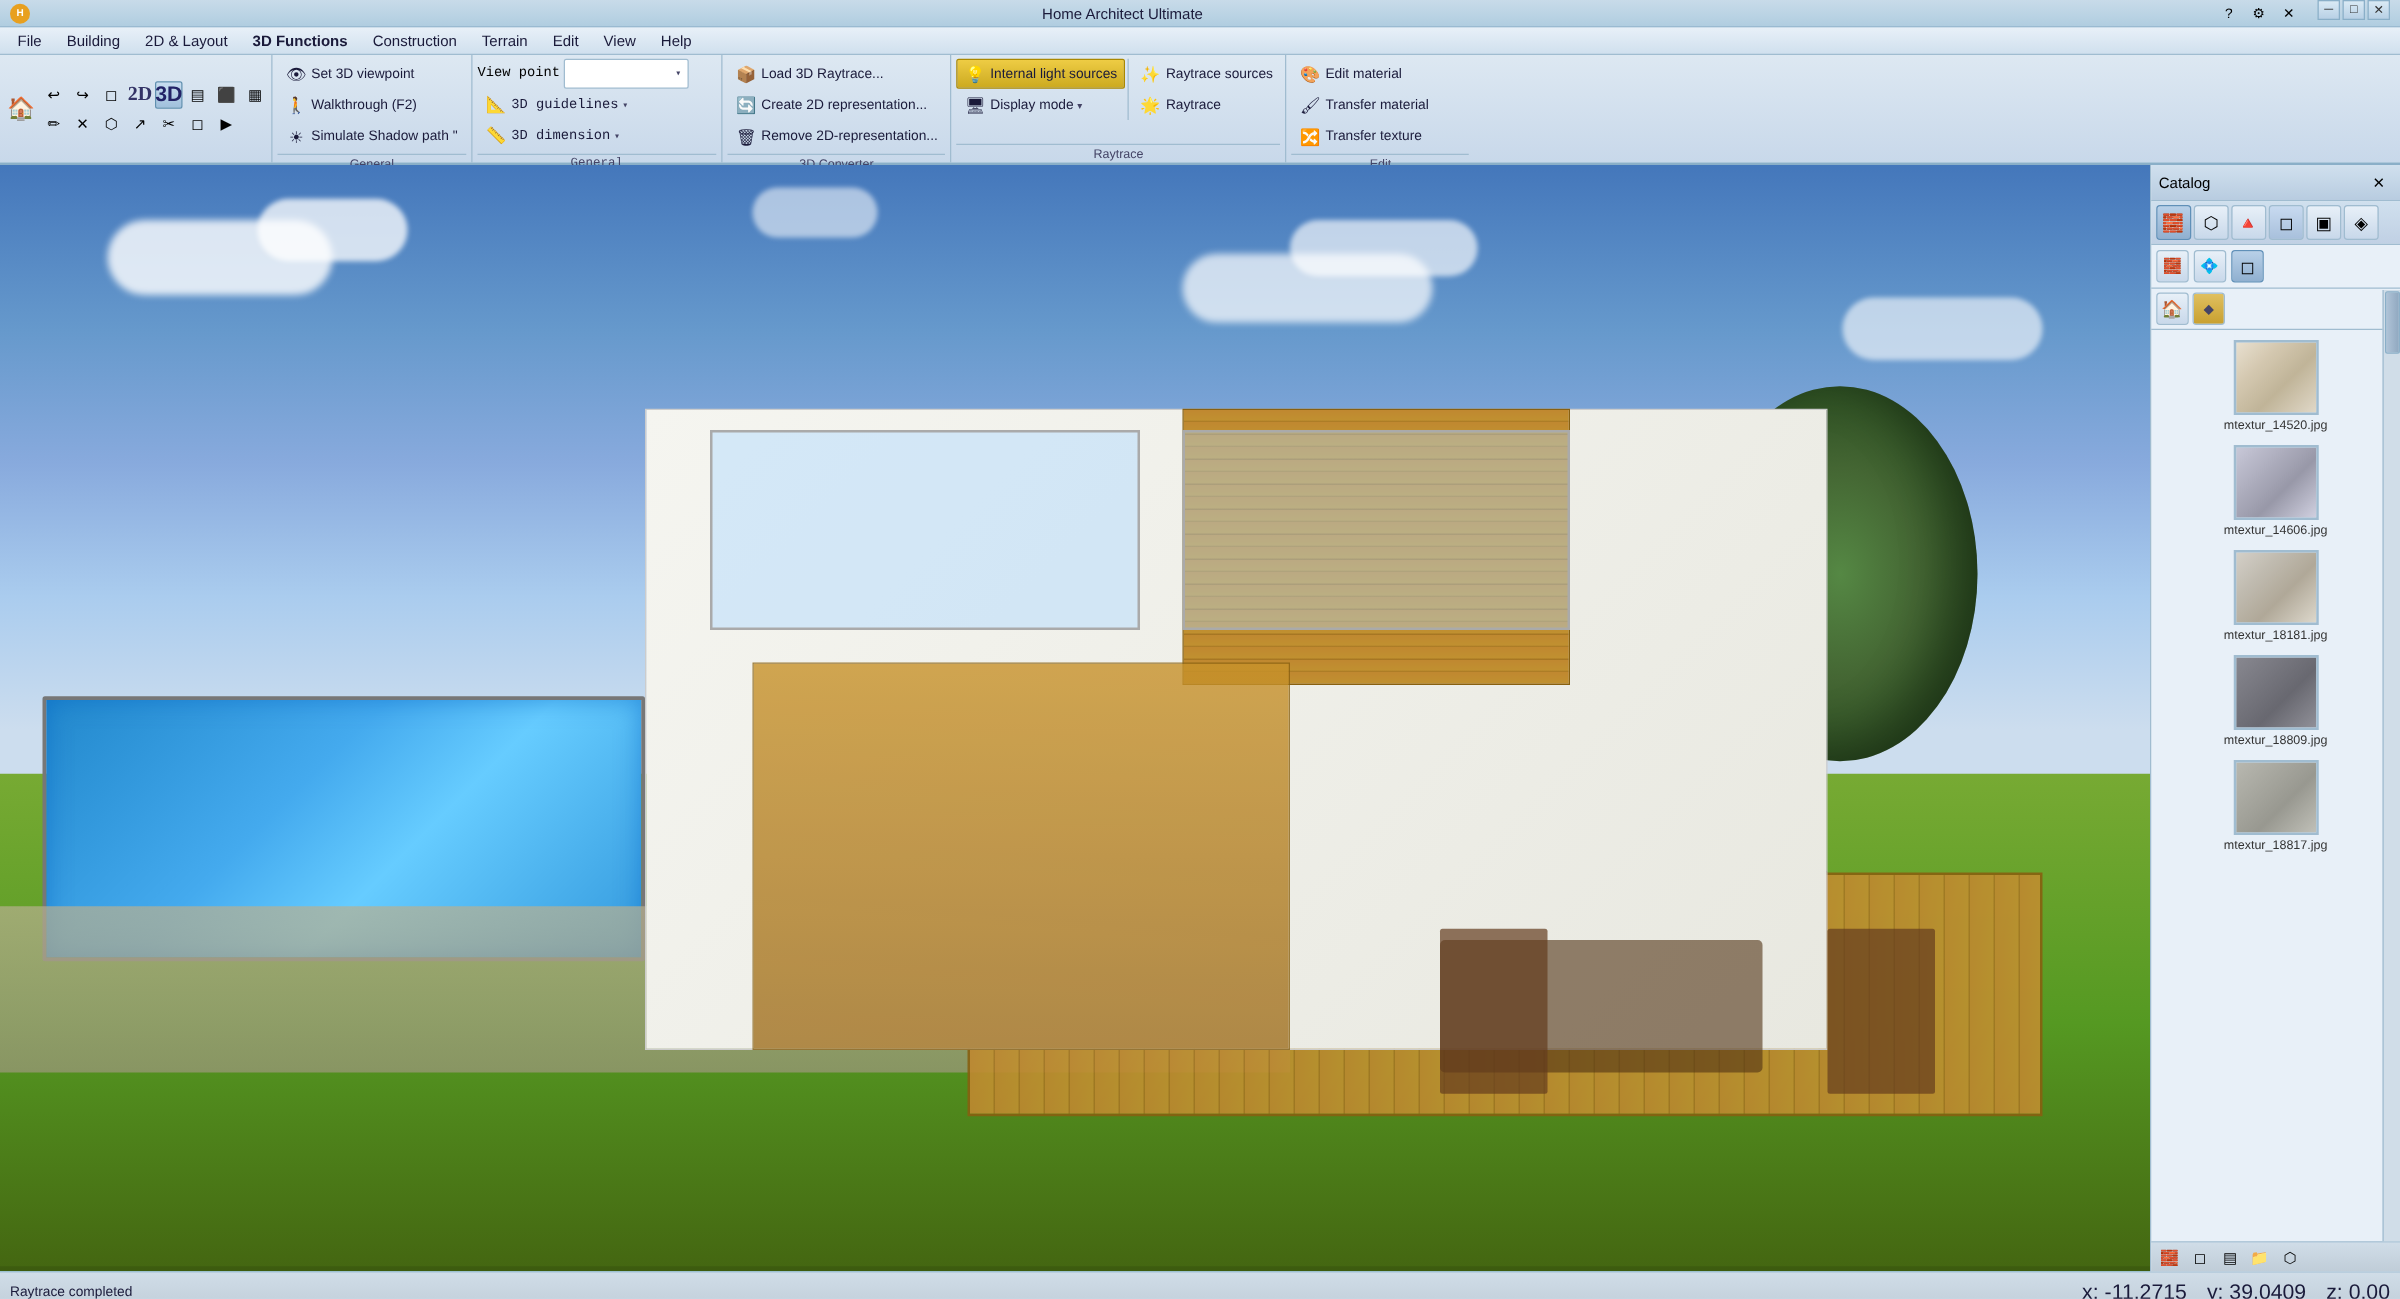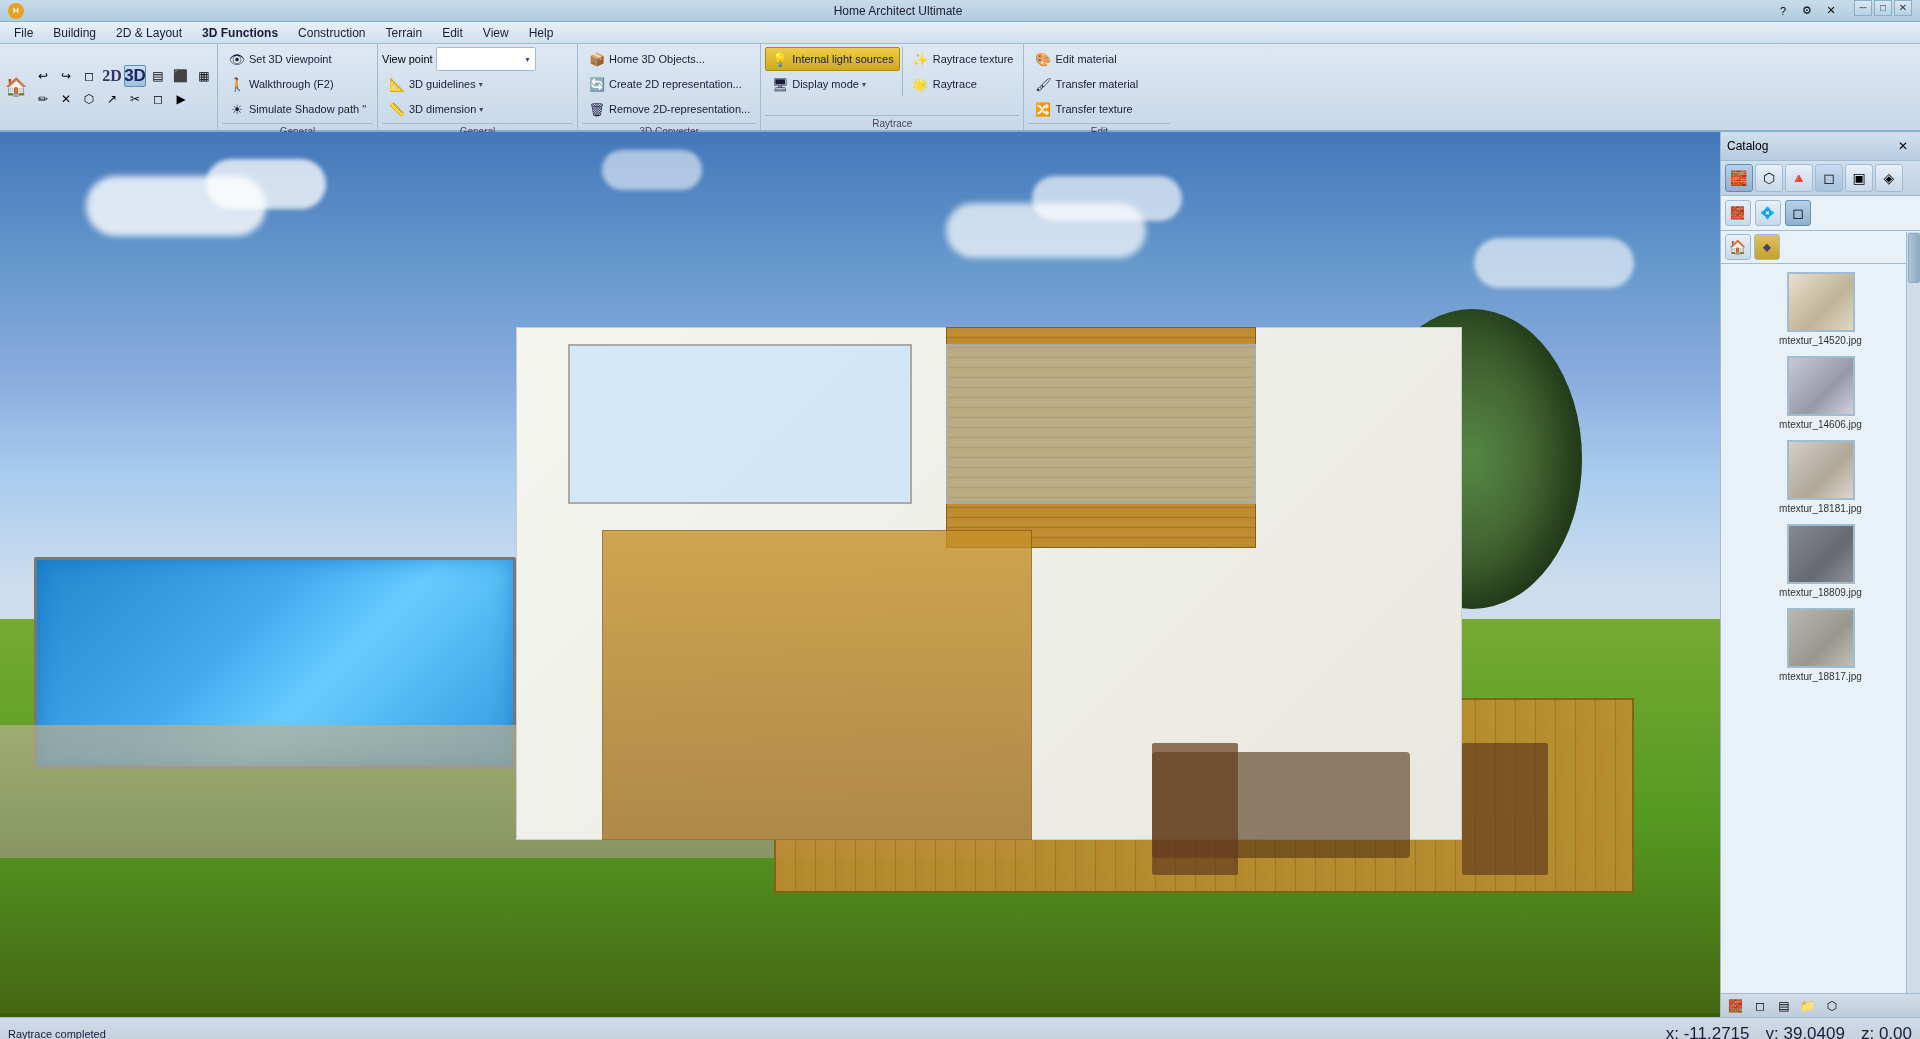--- a/index.html
+++ b/index.html
@@ -309,21 +309,21 @@
       <div class="tb-row">
         <div class="tbw">
           <div class="tbw-icon">☀</div>
           <span>Simulate Shadow path "</span>
         </div>
       </div>
     </div>
     <div class="tb-g-label">General</div>
   </div>
 
-  <div class="tb-g" style="min-width:200px;">
+  <div class="tb-g" style="min-width:200px;font-family:Liberation Mono, monospace;">
     <div class="tb-g-content">
       <div class="tb-row" style="gap:3px;">
         <span style="font-size:11px;">View point</span>
         <div class="tbw" style="border:1px solid #a0bcd0; background:white; min-width:100px;">
           <span style="flex:1; font-size:11px;"></span>
           <span class="arrow-down">▾</span>
         </div>
       </div>
       <div class="tb-row" style="gap:3px;">
         <div class="tbw">
@@ -341,21 +341,21 @@
       </div>
     </div>
     <div class="tb-g-label">General</div>
   </div>
 
   <div class="tb-g" style="min-width:180px;">
     <div class="tb-g-content">
       <div class="tb-row">
         <div class="tbw">
           <div class="tbw-icon">📦</div>
-          <span>Home 3D Objects...</span>
+          <span>Load 3D Raytrace...</span>
         </div>
       </div>
       <div class="tb-row">
         <div class="tbw">
           <div class="tbw-icon">🔄</div>
           <span>Create 2D representation...</span>
         </div>
       </div>
       <div class="tb-row">
         <div class="tbw">
@@ -382,21 +382,21 @@
               <div class="tbw-icon">🖥</div>
               <span>Display mode</span>
               <span class="arrow-down">▾</span>
             </div>
           </div>
         </div>
         <div style="display:flex; flex-direction:column; gap:1px; border-left:1px solid #a0bcd0; padding-left:3px;">
           <div class="tb-row">
             <div class="tbw">
               <div class="tbw-icon">✨</div>
-              <span>Raytrace texture</span>
+              <span>Raytrace sources</span>
             </div>
           </div>
           <div class="tb-row">
             <div class="tbw">
               <div class="tbw-icon">🌟</div>
               <span>Raytrace</span>
             </div>
           </div>
         </div>
       </div>

